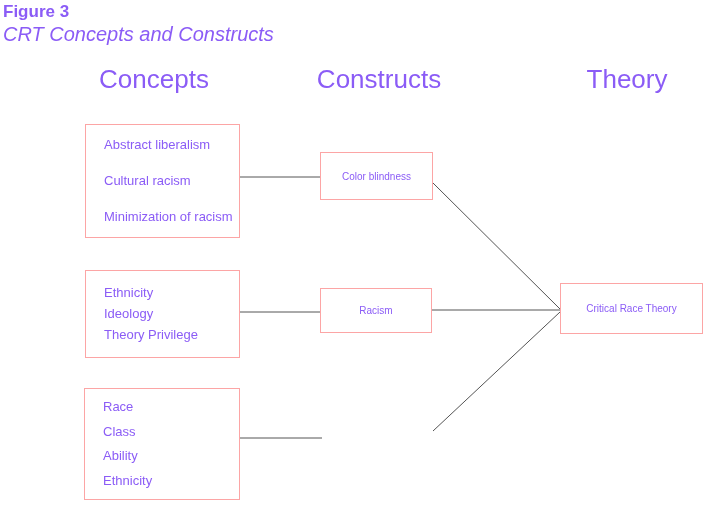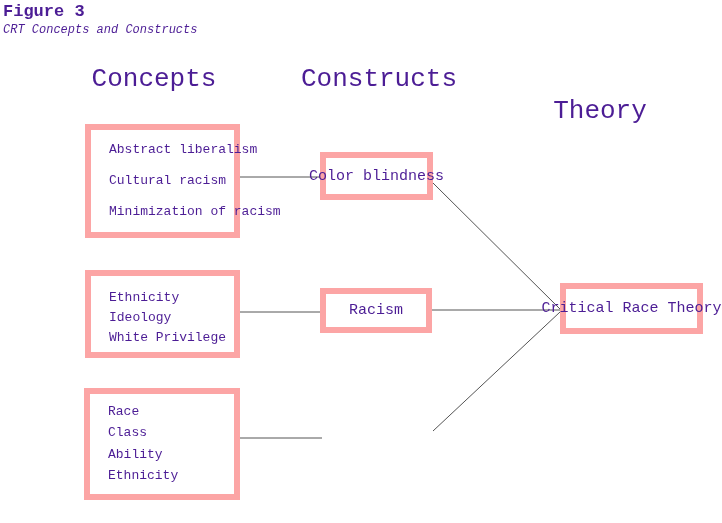--- a/index.html
+++ b/index.html
@@ -2,34 +2,34 @@
 <html><head>
 <meta charset="utf-8">
 <style>
   * { margin: 0; padding: 0; box-sizing: border-box; }
   html, body { background: #ffffff; }
   .canvas {
     position: relative;
     width: 722px;
     height: 523px;
     background: #ffffff;
-    font-family: Liberation Mono, monospace;
-    color: #4c1d95;
+    font-family: Liberation Sans, sans-serif;
+    color: #8b5cf6;
     overflow: hidden;
   }
   .fig-label {
     position: absolute;
     left: 3px; top: 2px;
     font-size: 17px;
     font-weight: bold;
   }
   .fig-caption {
     position: absolute;
     left: 3px; top: 23px;
-    font-size: 12px;
+    font-size: 20px;
     font-style: italic;
   }
   .col-header {
     position: absolute;
     top: 64px;
     font-size: 26px;
     text-align: right;
     white-space: nowrap;
     transform: translateX(-50%);
   }
@@ -37,74 +37,74 @@
     position: absolute;
     left: 0; top: 0;
     width: 722px; height: 523px;
   }
   .connectors line {
     stroke: #545454;
     stroke-width: 1;
   }
   .box {
     position: absolute;
-    border: 6px solid #fca5a5;
+    border: 1px solid #fca5a5;
     background: #ffffff;
   }
   .concept-box {
     display: flex;
     flex-direction: column;
     justify-content: space-between;
     padding: 10px 6px 10px 18px;
   }
   .concept-item {
     font-size: 13px;
     line-height: 20px;
     white-space: nowrap;
   }
   .label-box {
     display: flex;
     align-items: center;
     justify-content: center;
-    font-size: 15px;
+    font-size: 10px;
     text-align: center;
     white-space: nowrap;
   }
 </style>
 </head>
 <body>
 
 <div class="canvas">
 
   <div class="fig-label">Figure 3</div>
   <div class="fig-caption">CRT Concepts and Constructs</div>
 
   <div class="col-header" style="left:154px;">Concepts</div>
   <div class="col-header" style="left:379px;">Constructs</div>
-  <div class="col-header" style="left:600px;margin-top:32px;">Theory</div>
+  <div class="col-header" style="left:627px;">Theory</div>
 
   <svg class="connectors" viewBox="0 0 722 523" xmlns="http://www.w3.org/2000/svg">
     <line x1="240" y1="177" x2="320" y2="177"></line>
     <line x1="433" y1="183" x2="560" y2="309"></line>
     <line x1="240" y1="312" x2="320" y2="312"></line>
     <line x1="432" y1="310" x2="560" y2="310"></line>
     <line x1="240" y1="438" x2="322" y2="438"></line>
     <line x1="433" y1="431" x2="560" y2="312"></line>
   </svg>
 
   <div class="box concept-box" style="left:85px; top:124px; width:155px; height:114px;">
     <div class="concept-item">Abstract liberalism</div>
     <div class="concept-item">Cultural racism</div>
     <div class="concept-item">Minimization of racism</div>
   </div>
 
   <div class="box concept-box" style="left:85px; top:270px; width:155px; height:88px; padding-top:12px; padding-bottom:12px;">
     <div class="concept-item">Ethnicity</div>
     <div class="concept-item">Ideology</div>
-    <div class="concept-item">White Privilege</div>
+    <div class="concept-item">Theory Privilege</div>
   </div>
 
   <div class="box concept-box" style="left:84px; top:388px; width:156px; height:112px; padding-top:8px; padding-bottom:8px;">
     <div class="concept-item">Race</div>
     <div class="concept-item">Class</div>
     <div class="concept-item">Ability</div>
     <div class="concept-item">Ethnicity</div>
   </div>
 
   <div class="box label-box" style="left:320px; top:152px; width:113px; height:48px;">

